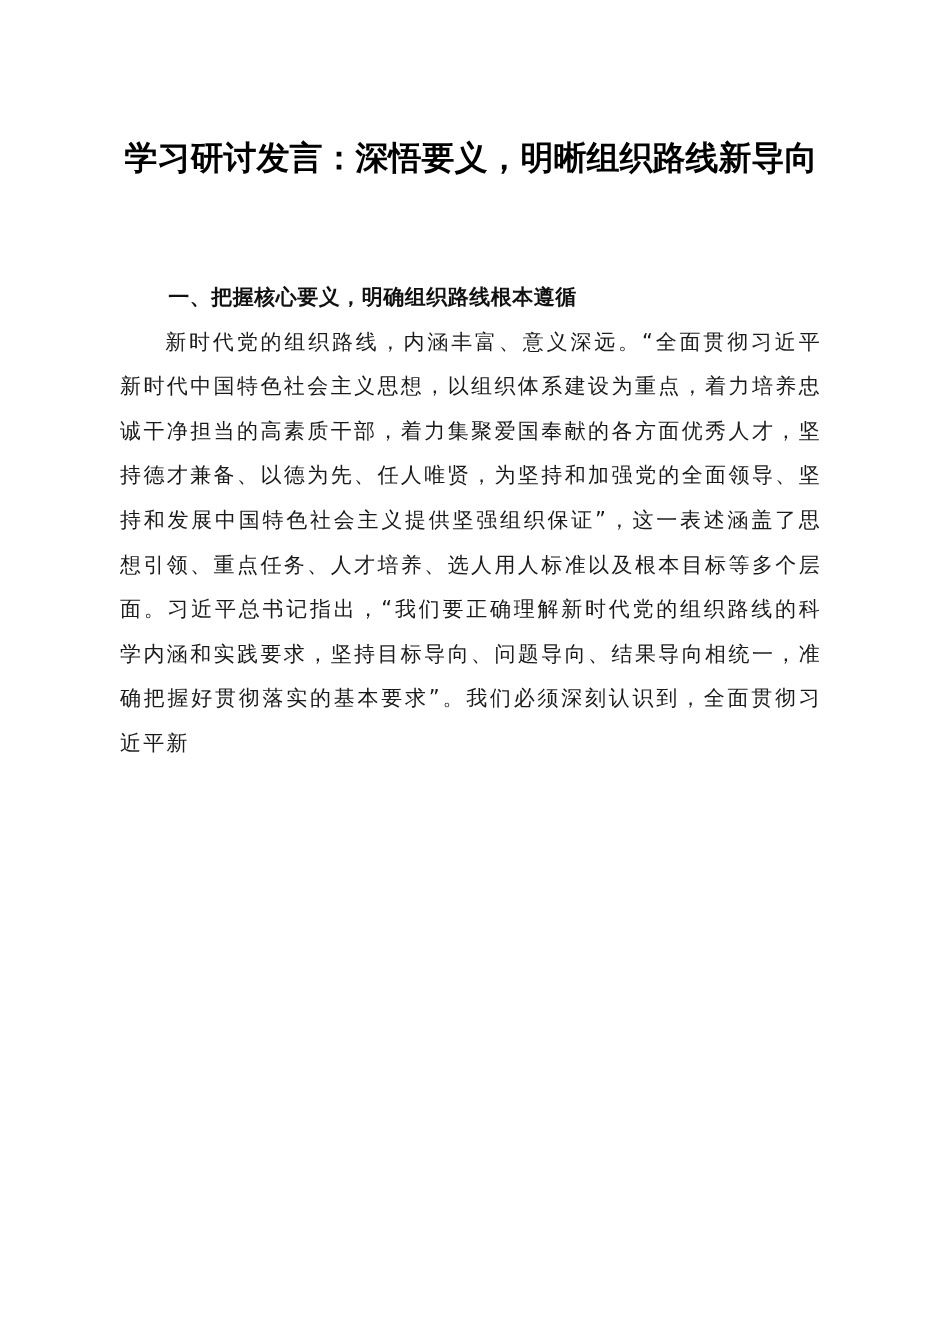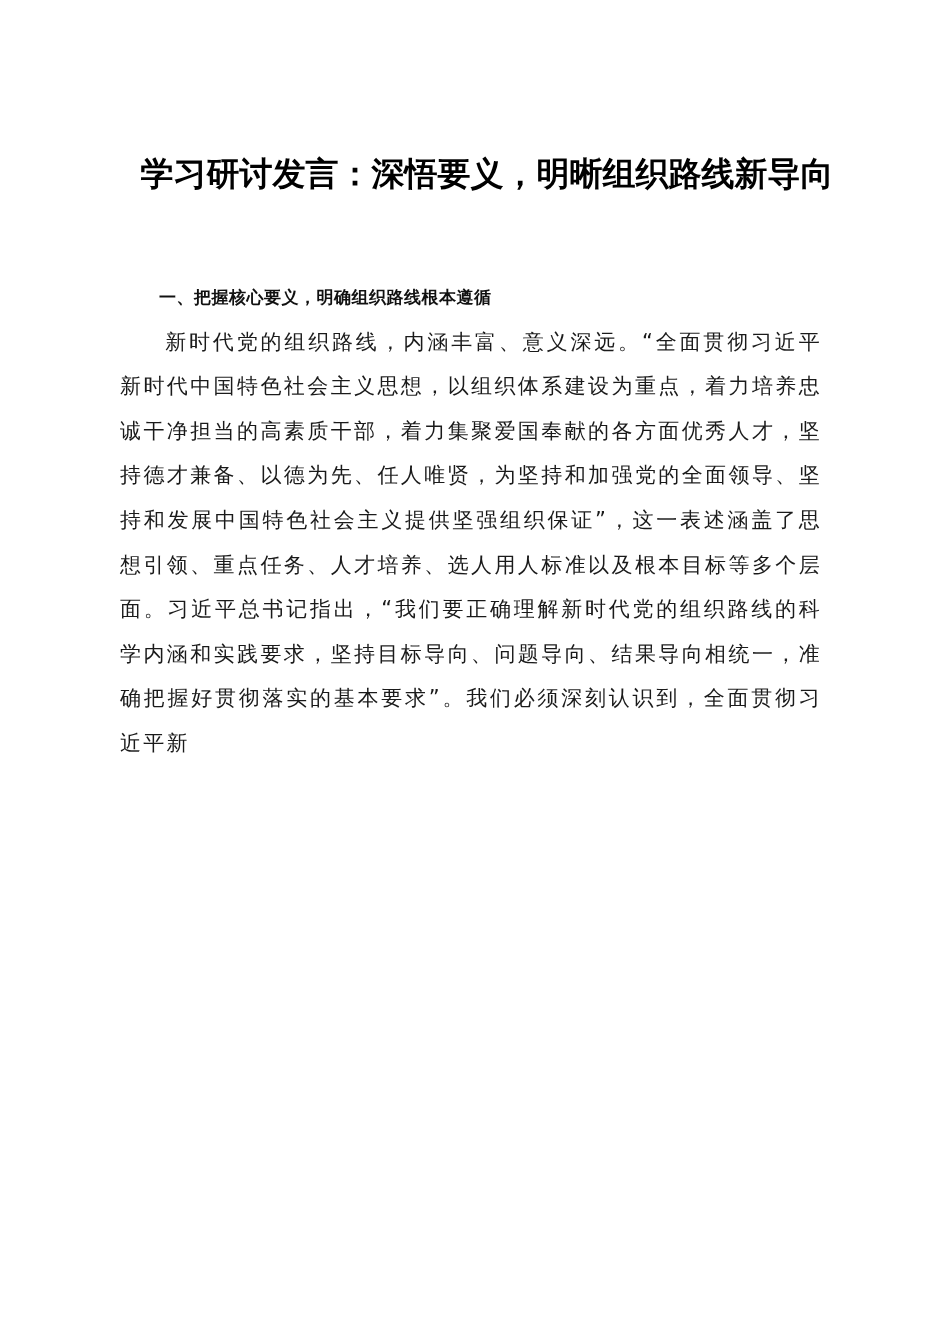--- a/index.html
+++ b/index.html
@@ -20,21 +20,21 @@
       top: 0;
       width: 950px;
       height: 1344px;
       background: #ffffff;
     }
     .title {
       position: absolute;
       left: 120px;
       top: 135px;
       width: 702px;
-      margin: 16px;
+      margin: 0;
       font-family: "DejaVu Serif", "Liberation Serif", serif;
       font-weight: bold;
       font-size: 33px;
       line-height: 45px;
       text-align: center;
       letter-spacing: 0px;
       color: #000000;
     }
     .body-text {
       position: absolute;
@@ -50,21 +50,21 @@
     .body-text p {
       margin: 0;
       text-align: justify;
       text-justify: inter-character;
     }
     .body-text p.indent {
       text-indent: 2.15em;
     }
     .body-text .heading {
       margin: 0;
-      font-size: 17px;
+      font-size: 21px;
       font-weight: bold;
       letter-spacing: 0.5px;
       text-indent: 2.3em;
       color: #111111;
     }
   </style>
 </head>
 <body>
 
 <div class="page">

